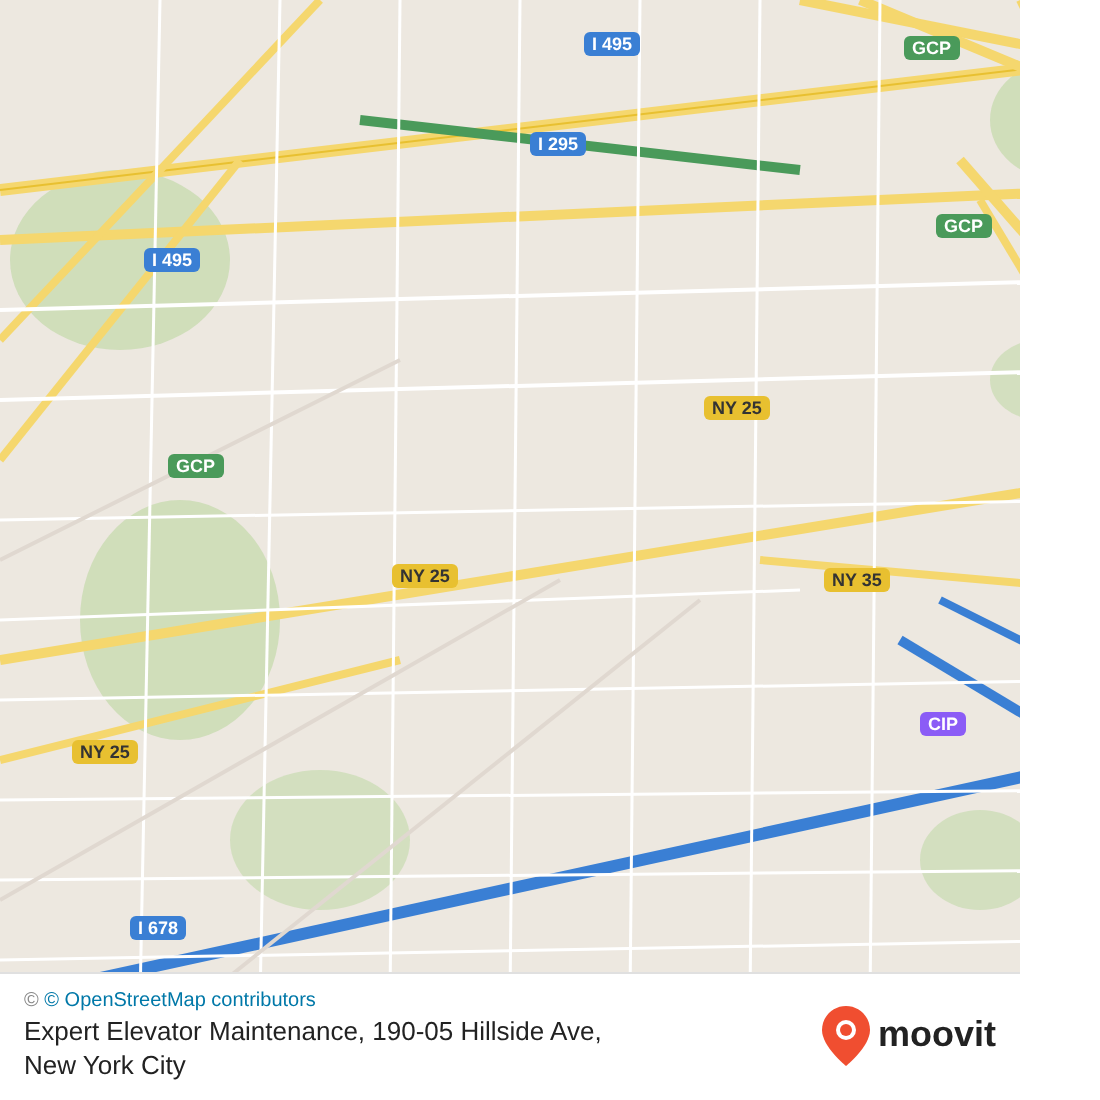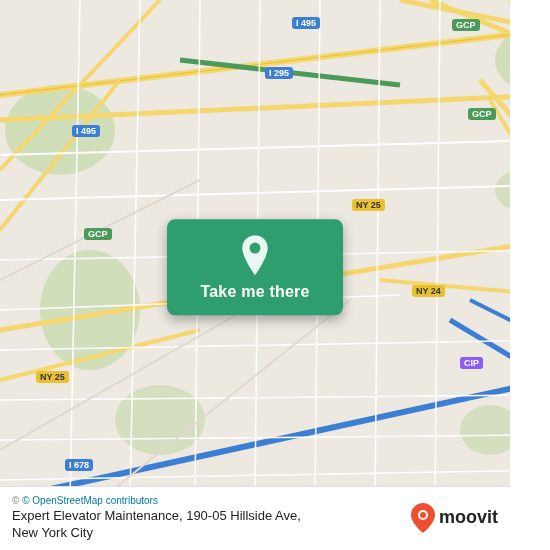--- a/index.html
+++ b/index.html
@@ -187,40 +187,31 @@
 
   <div style="position:absolute;top:278px;left:196px;">
     <span style="background:#e8c030;color:#333;font-size:9px;font-weight:bold;padding:1px 4px;border-radius:3px;">NY 25</span>
   </div>
 
   <div style="position:absolute;top:366px;left:36px;">
     <span style="background:#e8c030;color:#333;font-size:9px;font-weight:bold;padding:1px 4px;border-radius:3px;">NY 25</span>
   </div>
 
   <div style="position:absolute;top:280px;left:412px;">
-    <span style="background:#e8c030;color:#333;font-size:9px;font-weight:bold;padding:1px 4px;border-radius:3px;">NY 24</span>
+    <span style="background:#e8c030;color:#333;font-size:9px;font-weight:bold;padding:1px 4px;border-radius:3px;">NY 35</span>
   </div>
 
   <div style="position:absolute;top:454px;left:65px;">
     <span style="background:#3a7fd4;color:white;font-size:9px;font-weight:bold;padding:1px 4px;border-radius:3px;">I 678</span>
   </div>
 
   <div style="position:absolute;top:352px;left:460px;">
     <span style="background:#8b5cf6;color:white;font-size:9px;font-weight:bold;padding:1px 4px;border-radius:3px;">CIP</span>
   </div>
 
-  <div class="cta-card">
-
-    <svg class="pin-icon" viewBox="0 0 40 44" fill="none" xmlns="http://www.w3.org/2000/svg">
-      <path d="M20 0C12.268 0 6 6.268 6 14c0 10.5 14 30 14 30s14-19.5 14-30c0-7.732-6.268-14-14-14z" fill="white" opacity="0.9"></path>
-      <circle cx="20" cy="14" r="6" fill="#2e9e6e"></circle>
-    </svg>
-
-    <span class="cta-button-text">Take me there</span>
-  </div>
 
   <div class="bottom-bar">
     <div class="bottom-bar-content">
       <div>
         <div class="attribution">
           © <span style="color:#0078a8;">© OpenStreetMap contributors</span>
         </div>
         <div class="location-text">Expert Elevator Maintenance, 190-05 Hillside Ave,</div>
         <div class="location-text">New York City</div>
       </div>

